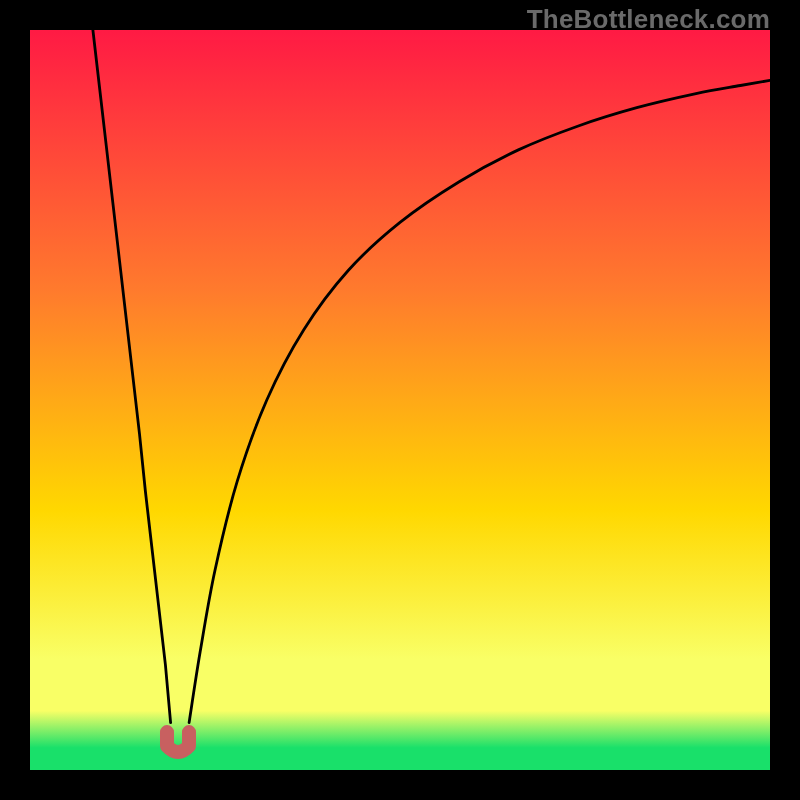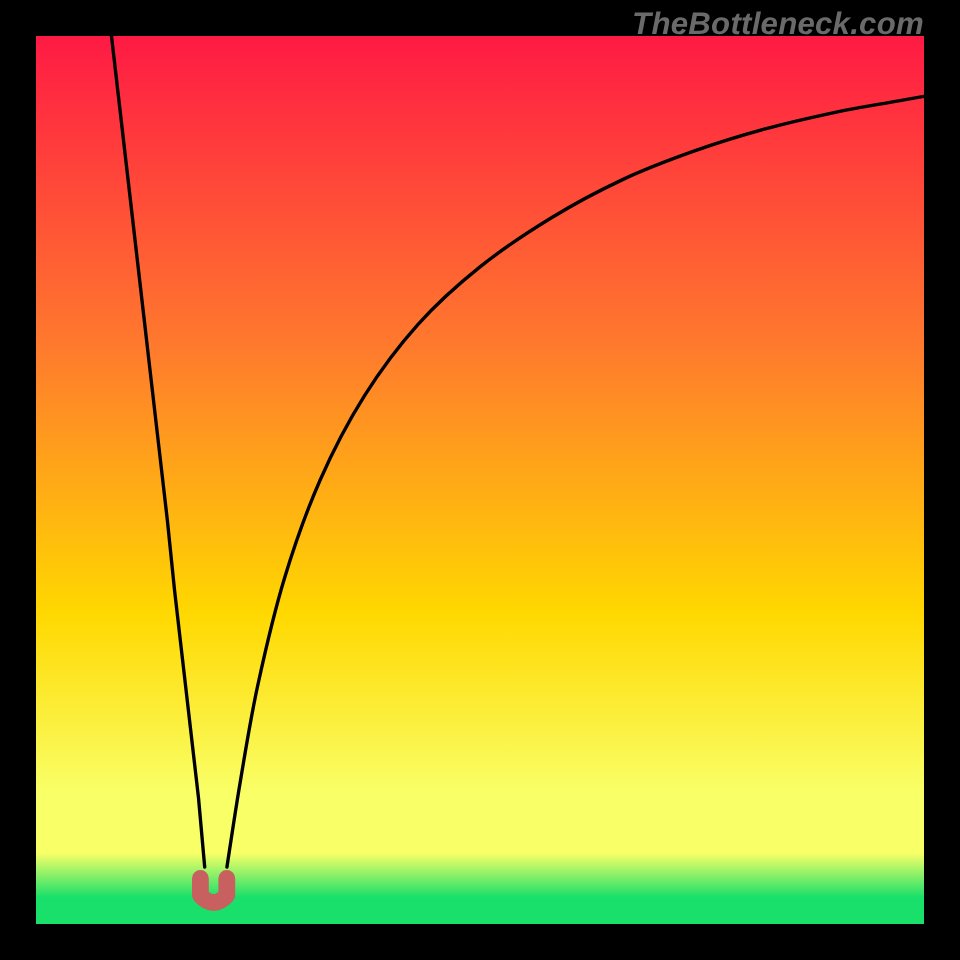--- a/index.html
+++ b/index.html
@@ -10,21 +10,20 @@
     background: #000;
     overflow: hidden;
   }
   .frame {
     position: absolute;
     top: 0;
     left: 0;
     width: 800px;
     height: 800px;
     background: #000;
-    font-style: italic;
   }
   .plot {
     position: absolute;
     left: 30px;
     top: 30px;
     width: 740px;
     height: 740px;
   }
   .watermark {
     position: absolute;

